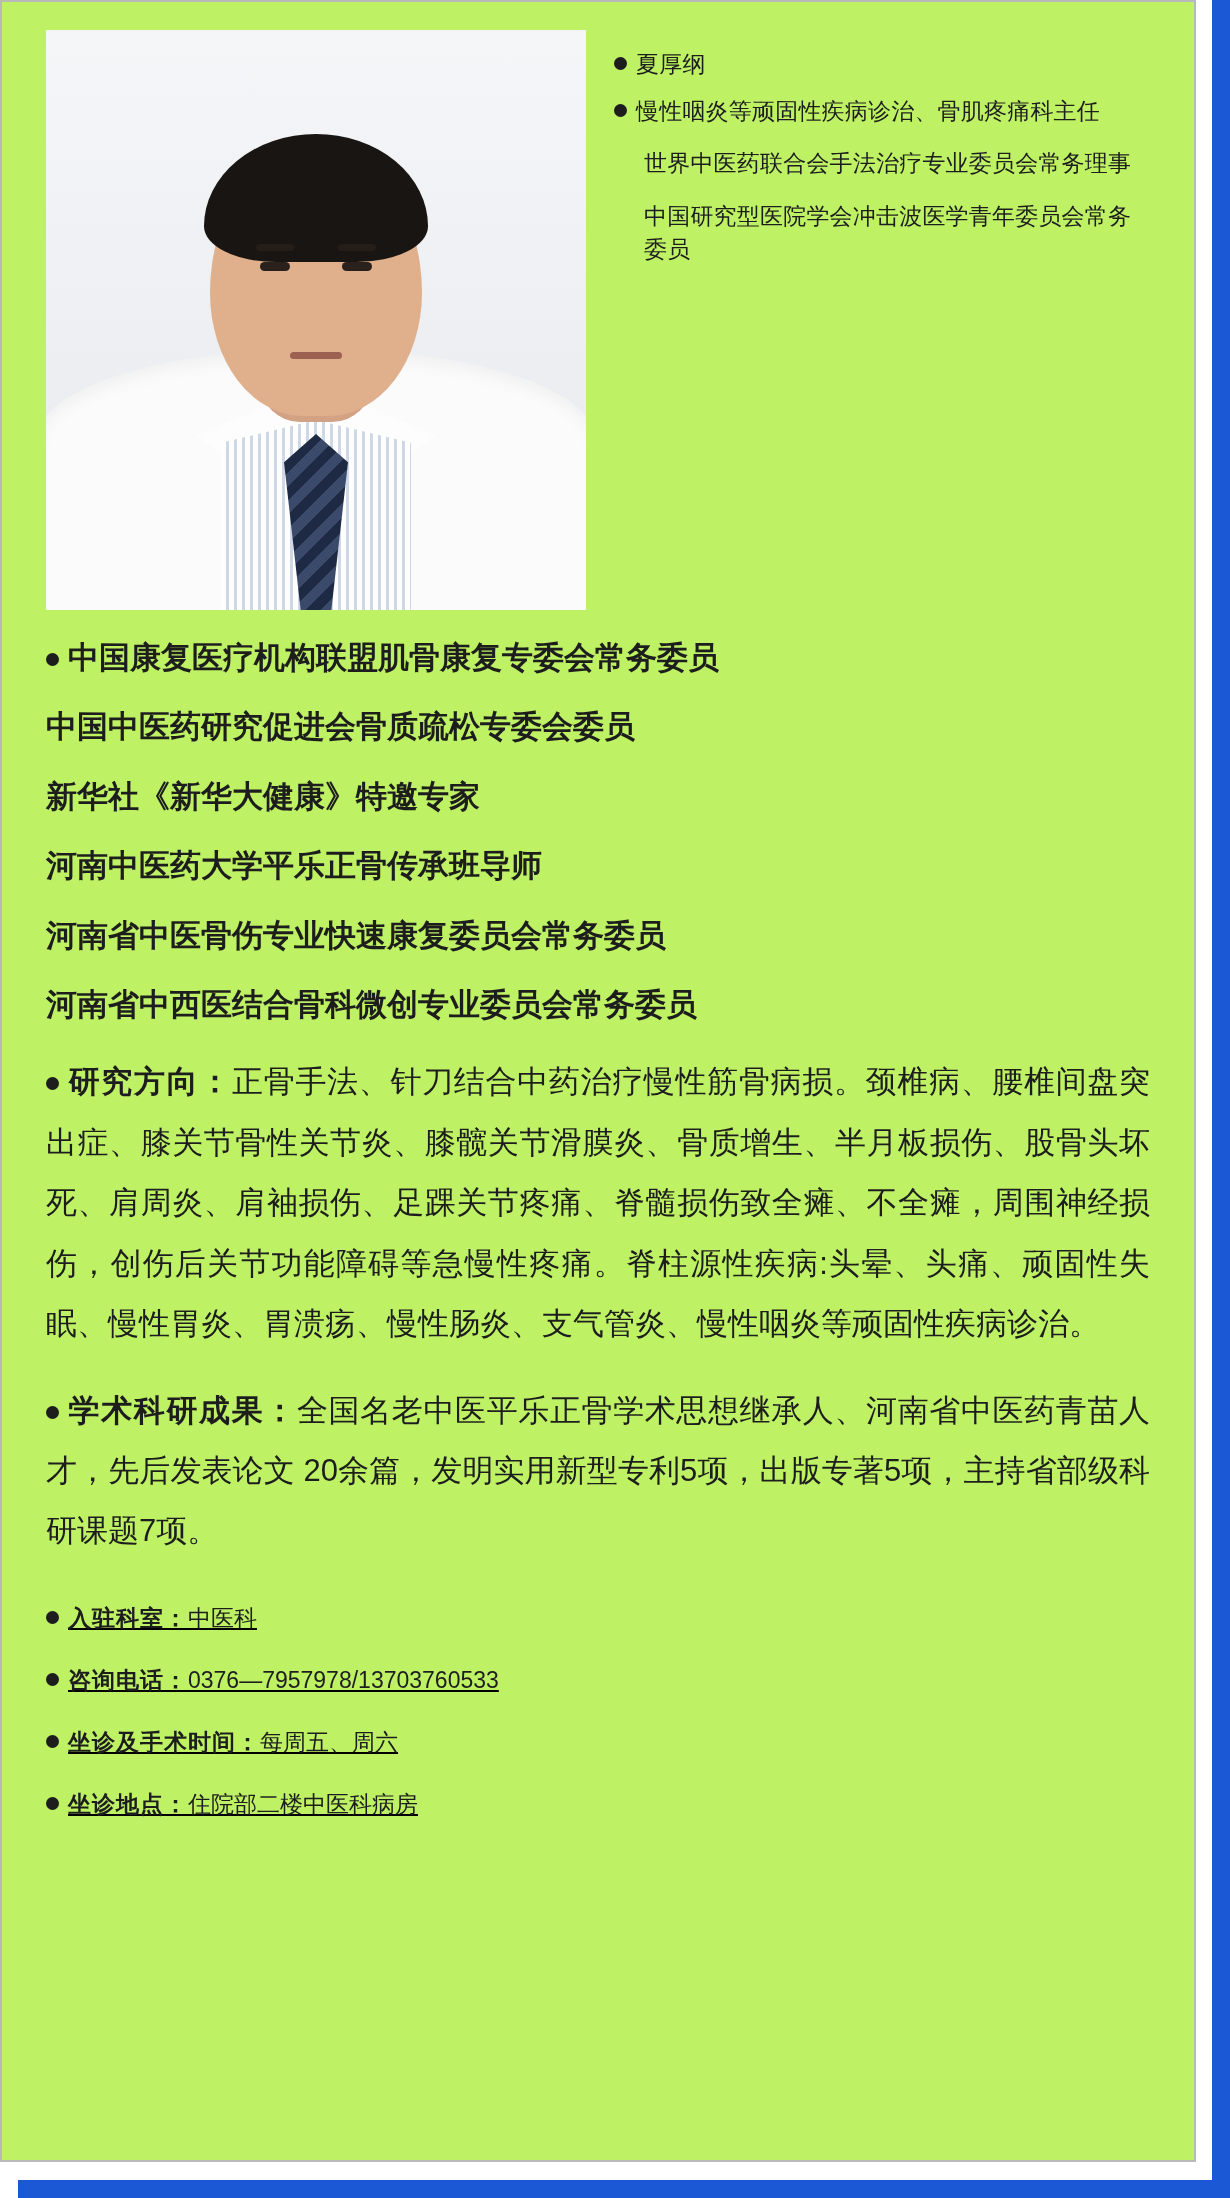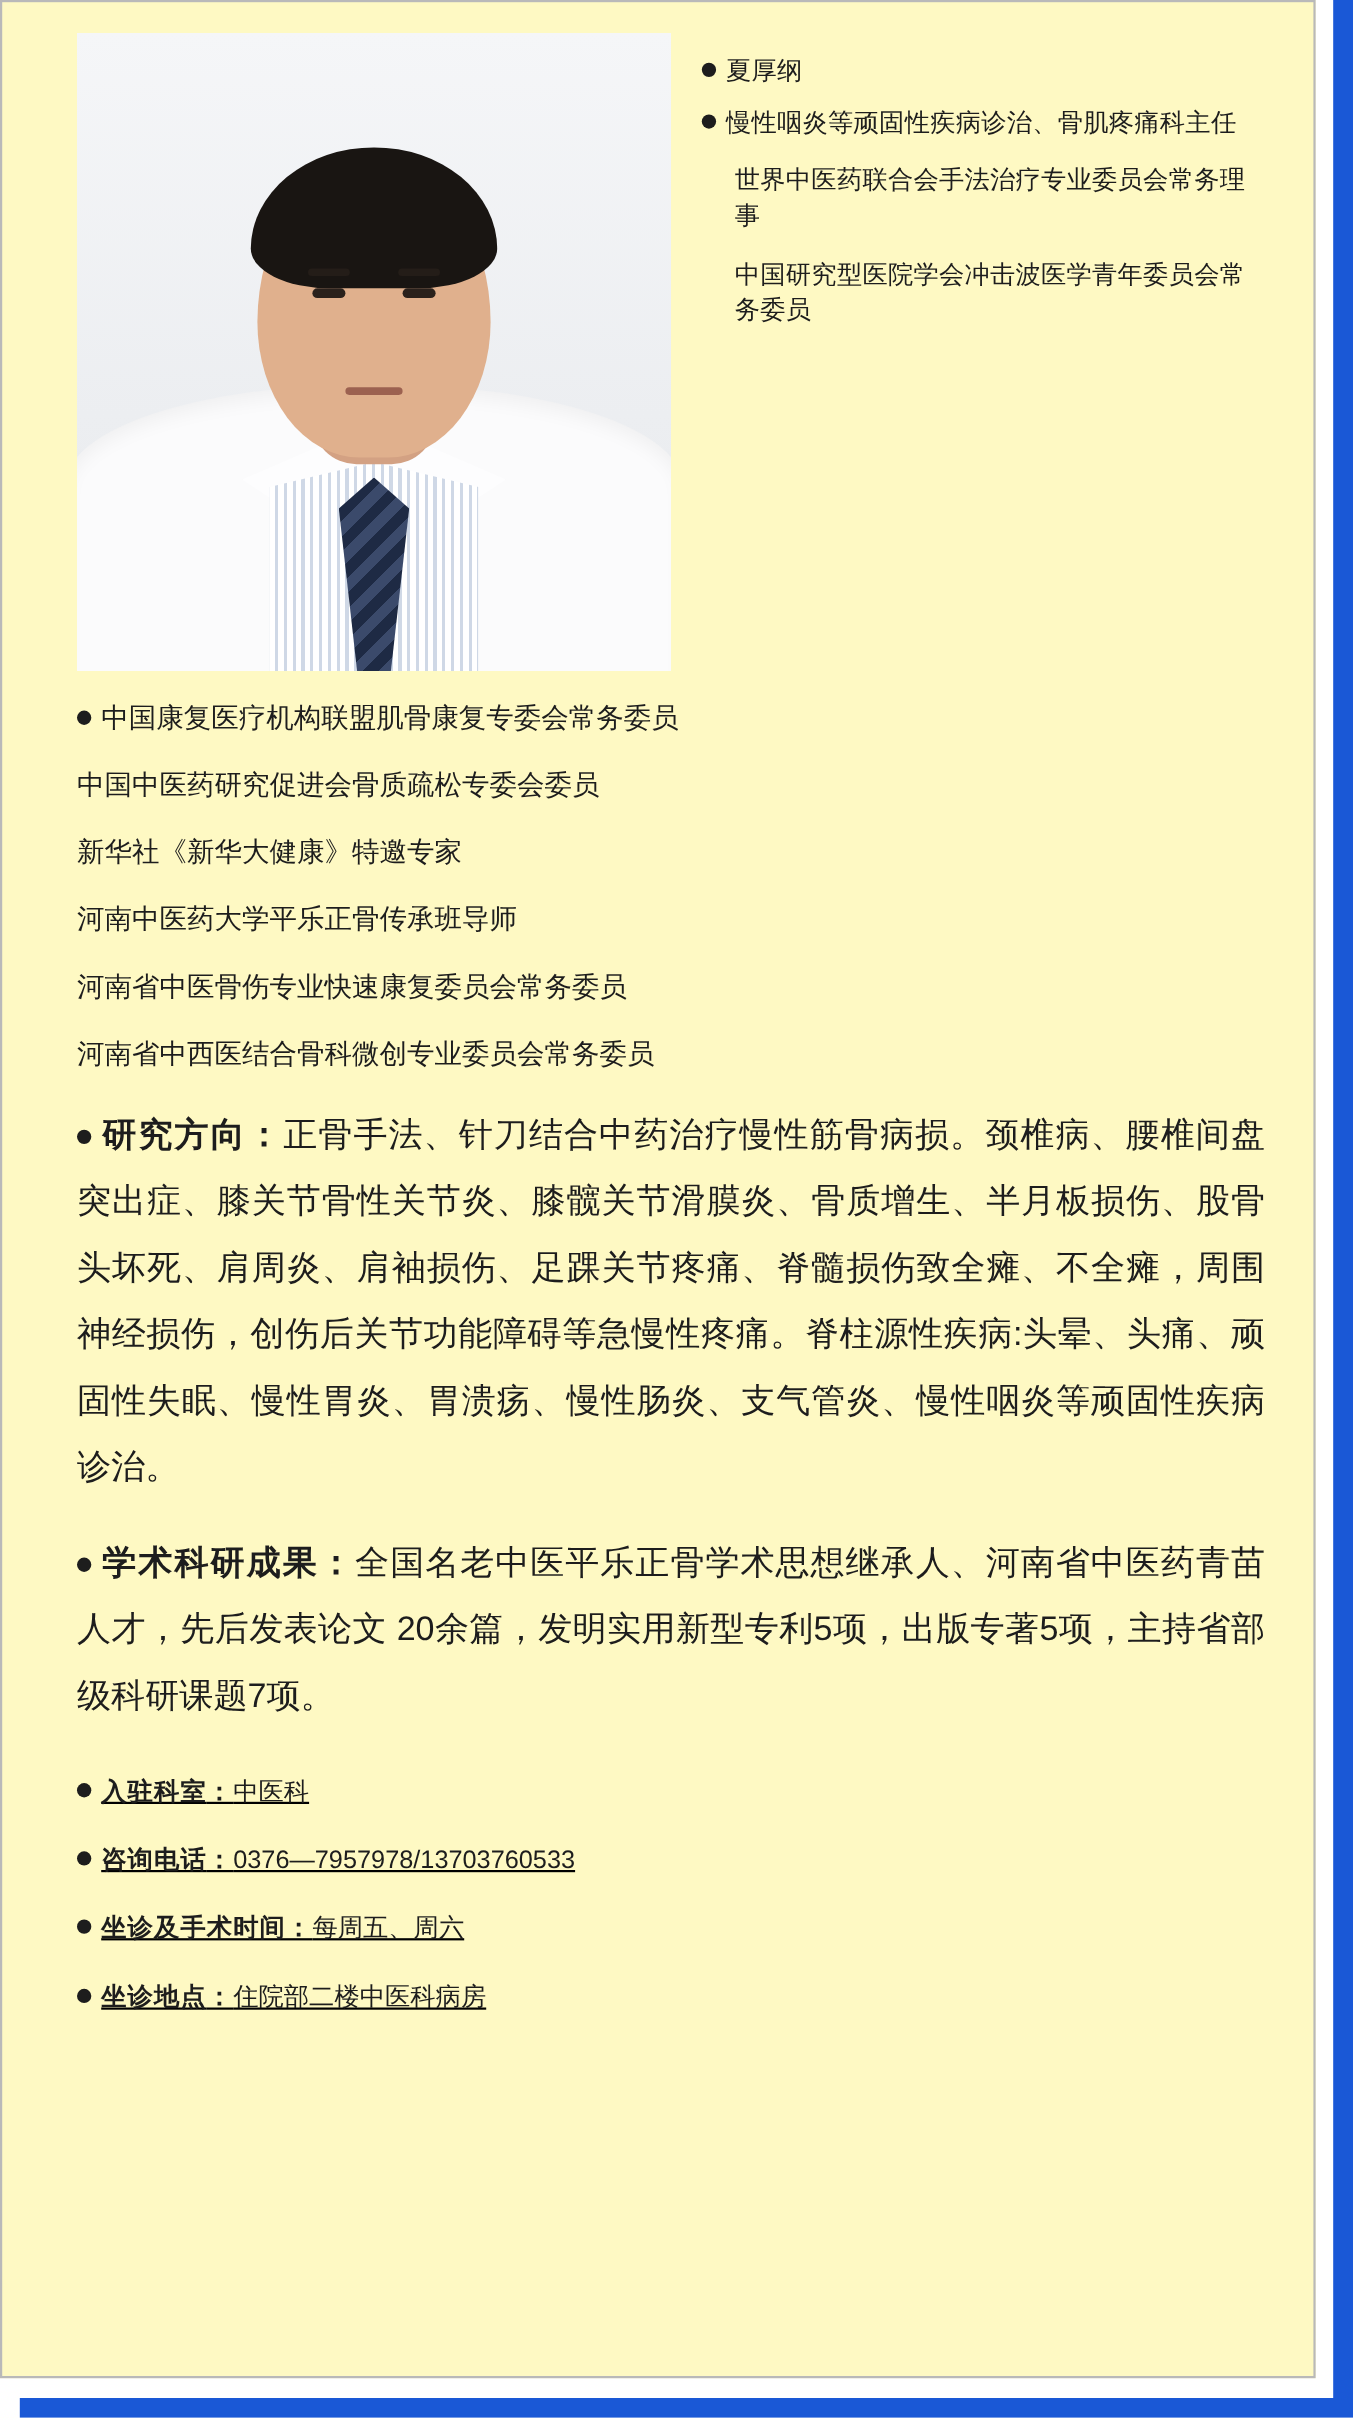--- a/index.html
+++ b/index.html
@@ -32,25 +32,24 @@
     height: 18px;
     background: #1a58d6;
   }
 
   .card {
     position: absolute;
     left: 0;
     top: 0;
     width: 1196px;
     height: 2162px;
-    background: #fef9c3;
+    background: #bef264;
     border: 2px solid #b9b9b9;
     box-sizing: border-box;
     overflow: hidden;
-    padding-left: 24px;
   }
 
   .inner {
     padding: 28px 44px 0 44px;
     box-sizing: border-box;
   }
 
   
   .top {
     display: flex;
@@ -196,24 +195,25 @@
     background: #1d1d1d;
     margin-right: 9px;
     vertical-align: 2px;
   }
 
   
   .creds {
     margin-top: 26px;
   }
   .cline {
-    font-size: 25px;
+    font-size: 31px;
     color: #1d1d1d;
     line-height: 1.4;
     margin-bottom: 26px;
+    font-weight: bold;
   }
   .cline.indent { padding-left: 0; }
 
   
   .para {
     margin-top: 26px;
     font-size: 31px;
     color: #1d1d1d;
     line-height: 1.95;
     text-align: justify;

